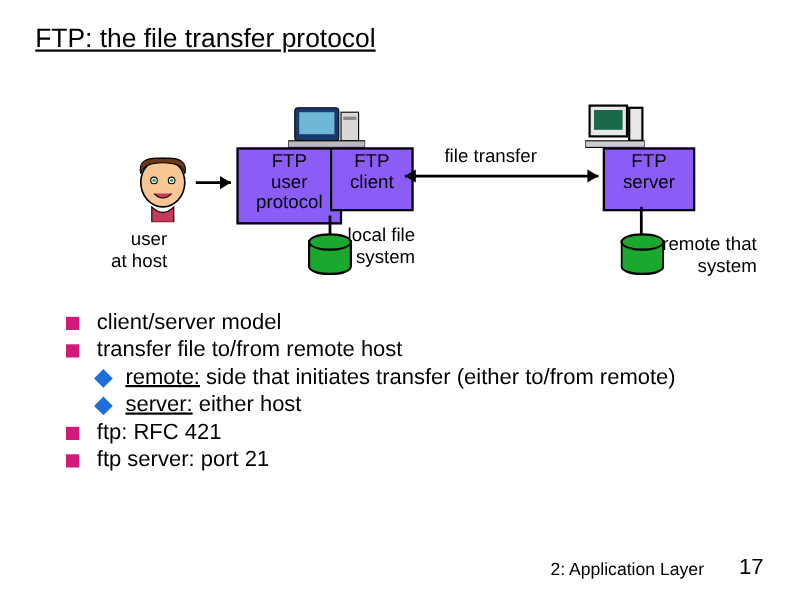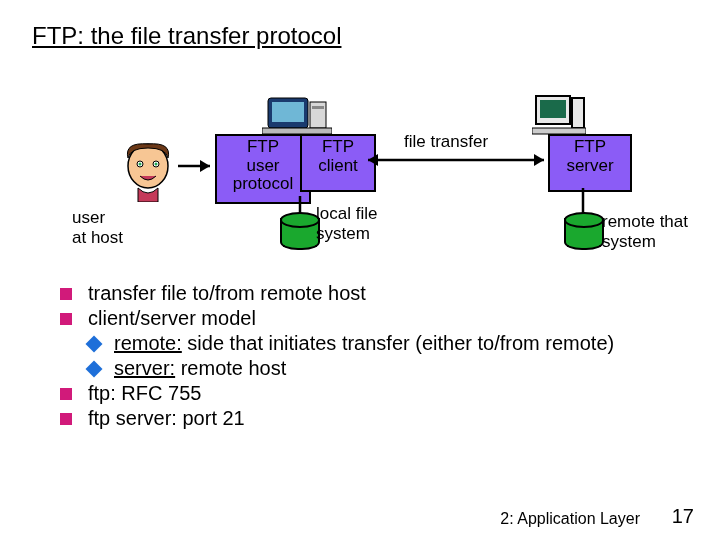--- a/index.html
+++ b/index.html
@@ -29,21 +29,21 @@
     border: 2px solid #000;
     background: #8b5cf6;
     font-size: 17px;
     text-align: center;
     display: flex;
     flex-direction: column;
     align-items: center;
     line-height: 1.1;
     padding: 2px 6px;
   }
-  .label { position: absolute; font-size: 17px; text-align: left; line-height: 1.15; }
+  .label { position: absolute; font-size: 17px; text-align: right; line-height: 1.15; }
   .cylinder {
     position: absolute;
     width: 36px;
     height: 38px;
   }
   .cyl-body { width: 36px; height: 30px; background: #1aa82e; position: absolute; top: 6px; border-left:2px solid #000; border-right:2px solid #000; border-bottom:2px solid #000; border-radius: 0 0 18px 18px / 0 0 8px 8px; }
   .cyl-top { width: 36px; height: 12px; background: #1aa82e; border:2px solid #000; border-radius: 50%; position: absolute; top:0; }
   .bullets {
     position: absolute;
     left: 60px;
@@ -145,26 +145,26 @@
       <div class="cyl-top"></div>
   </div>
   <div class="label" style="left:602px; top:142px;">
     <div>remote that</div>
     <div>system</div>
   </div>
 
 </div>
 
 <div class="bullets">
+  <div class="b1">client/server model</div>
   <div class="b1">transfer file to/from remote host</div>
-  <div class="b1">client/server model</div>
   <div class="b2">
     <span class="u">remote:</span><span> side that initiates transfer (either to/from remote)</span>
   </div>
   <div class="b2">
-    <span class="u">server:</span><span> remote host</span>
+    <span class="u">server:</span><span> either host</span>
   </div>
-  <div class="b1">ftp: RFC 755</div>
+  <div class="b1">ftp: RFC 421</div>
   <div class="b1">ftp server: port 21</div>
 </div>
 
 <div class="footer-left">2: Application Layer</div>
 <div class="footer-right">17</div>
 
 </body></html>

